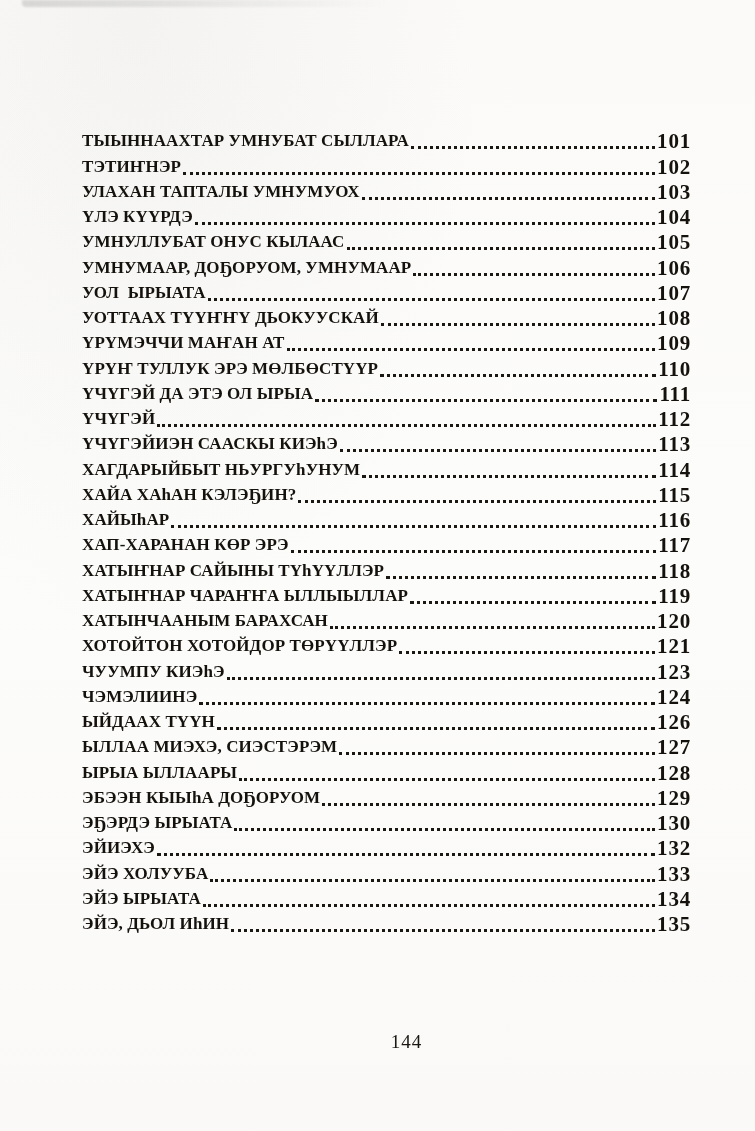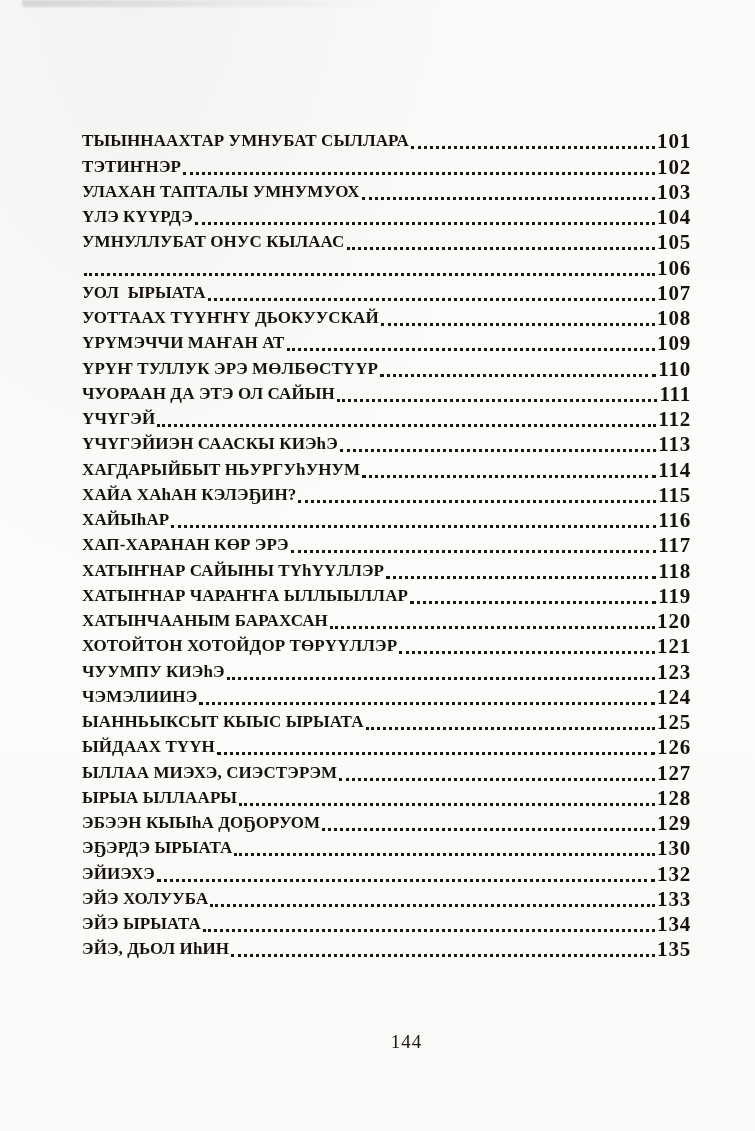--- a/index.html
+++ b/index.html
@@ -107,20 +107,21 @@
         <span class="toc-title">ҮЛЭ КҮҮРДЭ</span>
         <span class="toc-leader"></span>
         <span class="toc-page">104</span>
       </div>
       <div class="toc-row">
         <span class="toc-title">УМНУЛЛУБАТ ОНУС КЫЛААС</span>
         <span class="toc-leader"></span>
         <span class="toc-page">105</span>
       </div>
       <div class="toc-row">
+        <span class="toc-title">УМНУМААР, ДОҔОРУОМ, УМНУМААР</span>
         <span class="toc-leader"></span>
         <span class="toc-page">106</span>
       </div>
       <div class="toc-row">
         <span class="toc-title">УОЛ  ЫРЫАТА</span>
         <span class="toc-leader"></span>
         <span class="toc-page">107</span>
       </div>
       <div class="toc-row">
         <span class="toc-title">УОТТААХ ТҮҮҤҤҮ ДЬОКУУСКАЙ</span>
@@ -131,21 +132,21 @@
         <span class="toc-title">ҮРҮМЭЧЧИ МАҤАН АТ</span>
         <span class="toc-leader"></span>
         <span class="toc-page">109</span>
       </div>
       <div class="toc-row">
         <span class="toc-title">ҮРҮҤ ТУЛЛУК ЭРЭ МӨЛБӨСТҮҮР</span>
         <span class="toc-leader"></span>
         <span class="toc-page">110</span>
       </div>
       <div class="toc-row">
-        <span class="toc-title">ЧУОРААН ДА ЭТЭ ОЛ САЙЫН</span>
+        <span class="toc-title">ҮЧҮГЭЙ ДА ЭТЭ ОЛ ЫРЫА</span>
         <span class="toc-leader"></span>
         <span class="toc-page">111</span>
       </div>
       <div class="toc-row">
         <span class="toc-title">ҮЧҮГЭЙ</span>
         <span class="toc-leader"></span>
         <span class="toc-page">112</span>
       </div>
       <div class="toc-row">
         <span class="toc-title">ҮЧҮГЭЙИЭН СААСКЫ КИЭһЭ</span>
@@ -194,25 +195,20 @@
       </div>
       <div class="toc-row">
         <span class="toc-title">ЧУУМПУ КИЭһЭ</span>
         <span class="toc-leader"></span>
         <span class="toc-page">123</span>
       </div>
       <div class="toc-row">
         <span class="toc-title">ЧЭМЭЛИИНЭ</span>
         <span class="toc-leader"></span>
         <span class="toc-page">124</span>
-      </div>
-      <div class="toc-row">
-        <span class="toc-title">ЫАННЬЫКСЫТ КЫЫС ЫРЫАТА</span>
-        <span class="toc-leader"></span>
-        <span class="toc-page">125</span>
       </div>
       <div class="toc-row">
         <span class="toc-title">ЫЙДААХ ТҮҮН</span>
         <span class="toc-leader"></span>
         <span class="toc-page">126</span>
       </div>
       <div class="toc-row">
         <span class="toc-title">ЫЛЛАА МИЭХЭ, СИЭСТЭРЭМ</span>
         <span class="toc-leader"></span>
         <span class="toc-page">127</span>

